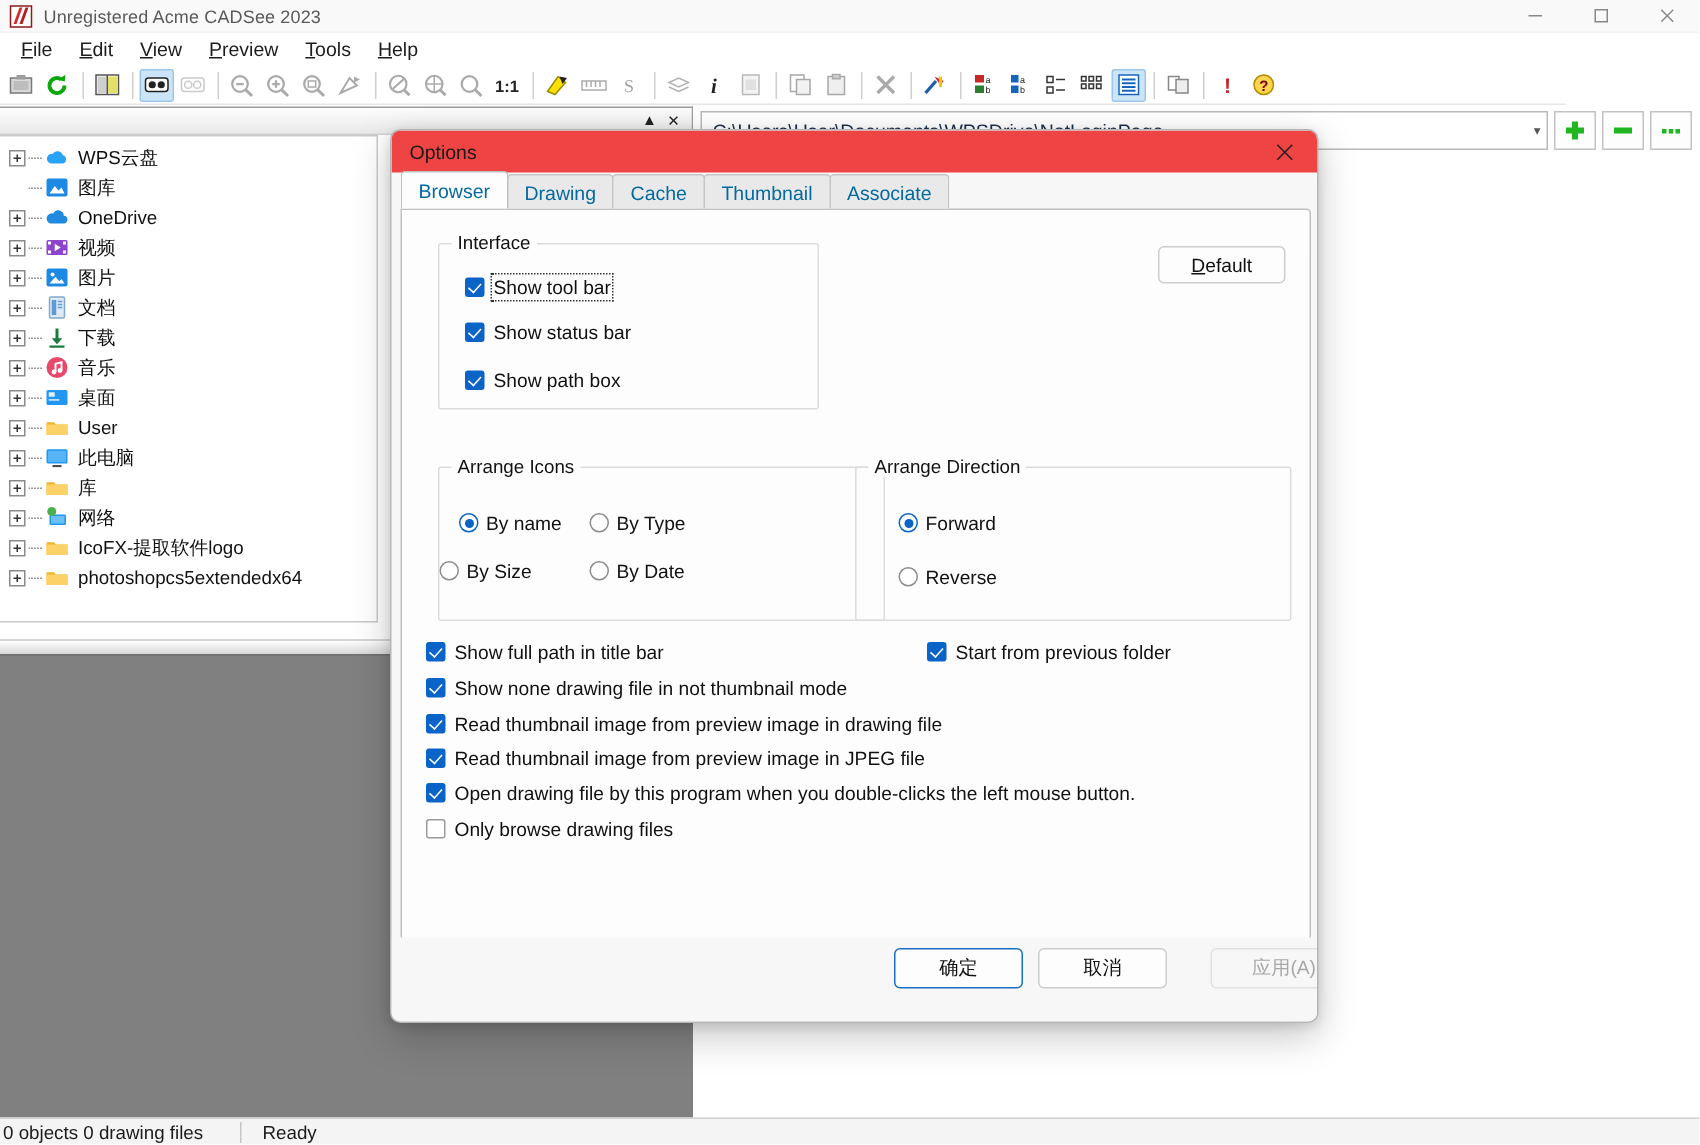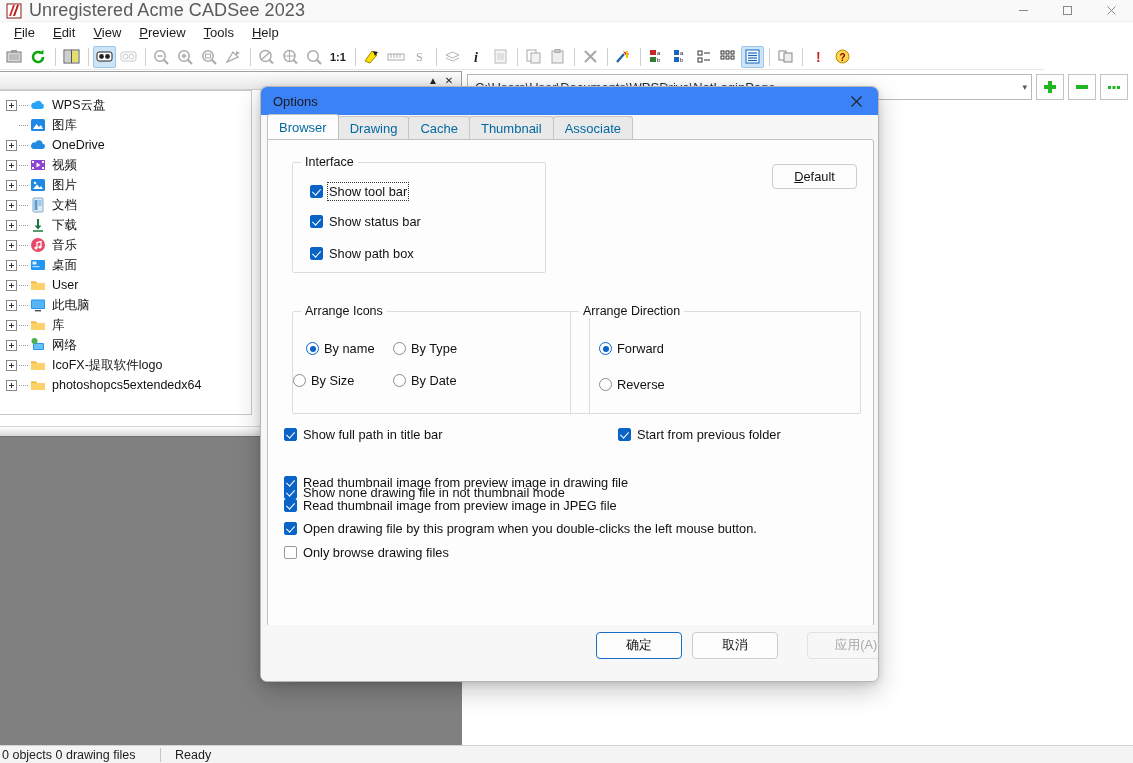--- a/index.html
+++ b/index.html
@@ -20,21 +20,21 @@
     position: absolute; left: 0; top: 0; width: 1133px; height: 22px;
     background: #f9f9f9;
     display: flex; align-items: center;
     border-bottom: 1px solid #f0f0f0;
   }
   .app-icon {
     width: 16px; height: 16px; margin-left: 6px; margin-right: 7px;
     position: relative; flex: none;
   }
   .title-text {
-    font-size: 18px; color: #5a5a5a; letter-spacing: .1px;
+    font-size: 12px; color: #5a5a5a; letter-spacing: .1px;
   }
   .winbtns { margin-left: auto; display: flex; height: 22px; }
   .winbtn {
     width: 44px; height: 22px; display: flex; align-items: center; justify-content: center;
     color: #6a6a6a; font-size: 11px; line-height: 1;
   }
   .winbtn svg { display: block; }
 
   
   .menubar {
@@ -148,21 +148,21 @@
   .st2 { padding-left: 14px; }
 
   
   .dialog {
     position: absolute; left: 260px; top: 86px; width: 619px; height: 596px;
     background: #f7f7f7; border: 1px solid #b6b6b6; border-radius: 7px;
     box-shadow: 0 9px 26px rgba(0,0,0,.22), 0 2px 7px rgba(0,0,0,.12);
     overflow: hidden;
   }
   .dlg-title {
-    height: 28px; background: #3b82f6; display: flex; align-items: center;
+    height: 28px; background: #ef4444; display: flex; align-items: center;
     padding-left: 12px; font-size: 13px; color: #1b1b1b;
   }
   .dlg-close {
     margin-left: auto; width: 44px; height: 28px;
     display: flex; align-items: center; justify-content: center; color: #222;
   }
   .tabstrip {
     display: flex; align-items: flex-end; height: 24px;
     margin: 0 0 0 6px; position: relative; z-index: 2;
   }
@@ -827,21 +827,21 @@
       </div>
 
       <div class="chk" style="left:16px; top:287px;">
         <span class="box on"></span>
         <span class="lab">Show full path in title bar</span>
       </div>
       <div class="chk" style="left:350px; top:287px;">
         <span class="box on"></span>
         <span class="lab">Start from previous folder</span>
       </div>
-      <div class="chk" style="left:16px; top:311px;margin-top:34px;">
+      <div class="chk" style="left:16px; top:311px;">
         <span class="box on"></span>
         <span class="lab">Show none drawing file in not thumbnail mode</span>
       </div>
       <div class="chk" style="left:16px; top:335px;">
         <span class="box on"></span>
         <span class="lab">Read thumbnail image from preview image in drawing file</span>
       </div>
       <div class="chk" style="left:16px; top:358px;">
         <span class="box on"></span>
         <span class="lab">Read thumbnail image from preview image in JPEG file</span>

